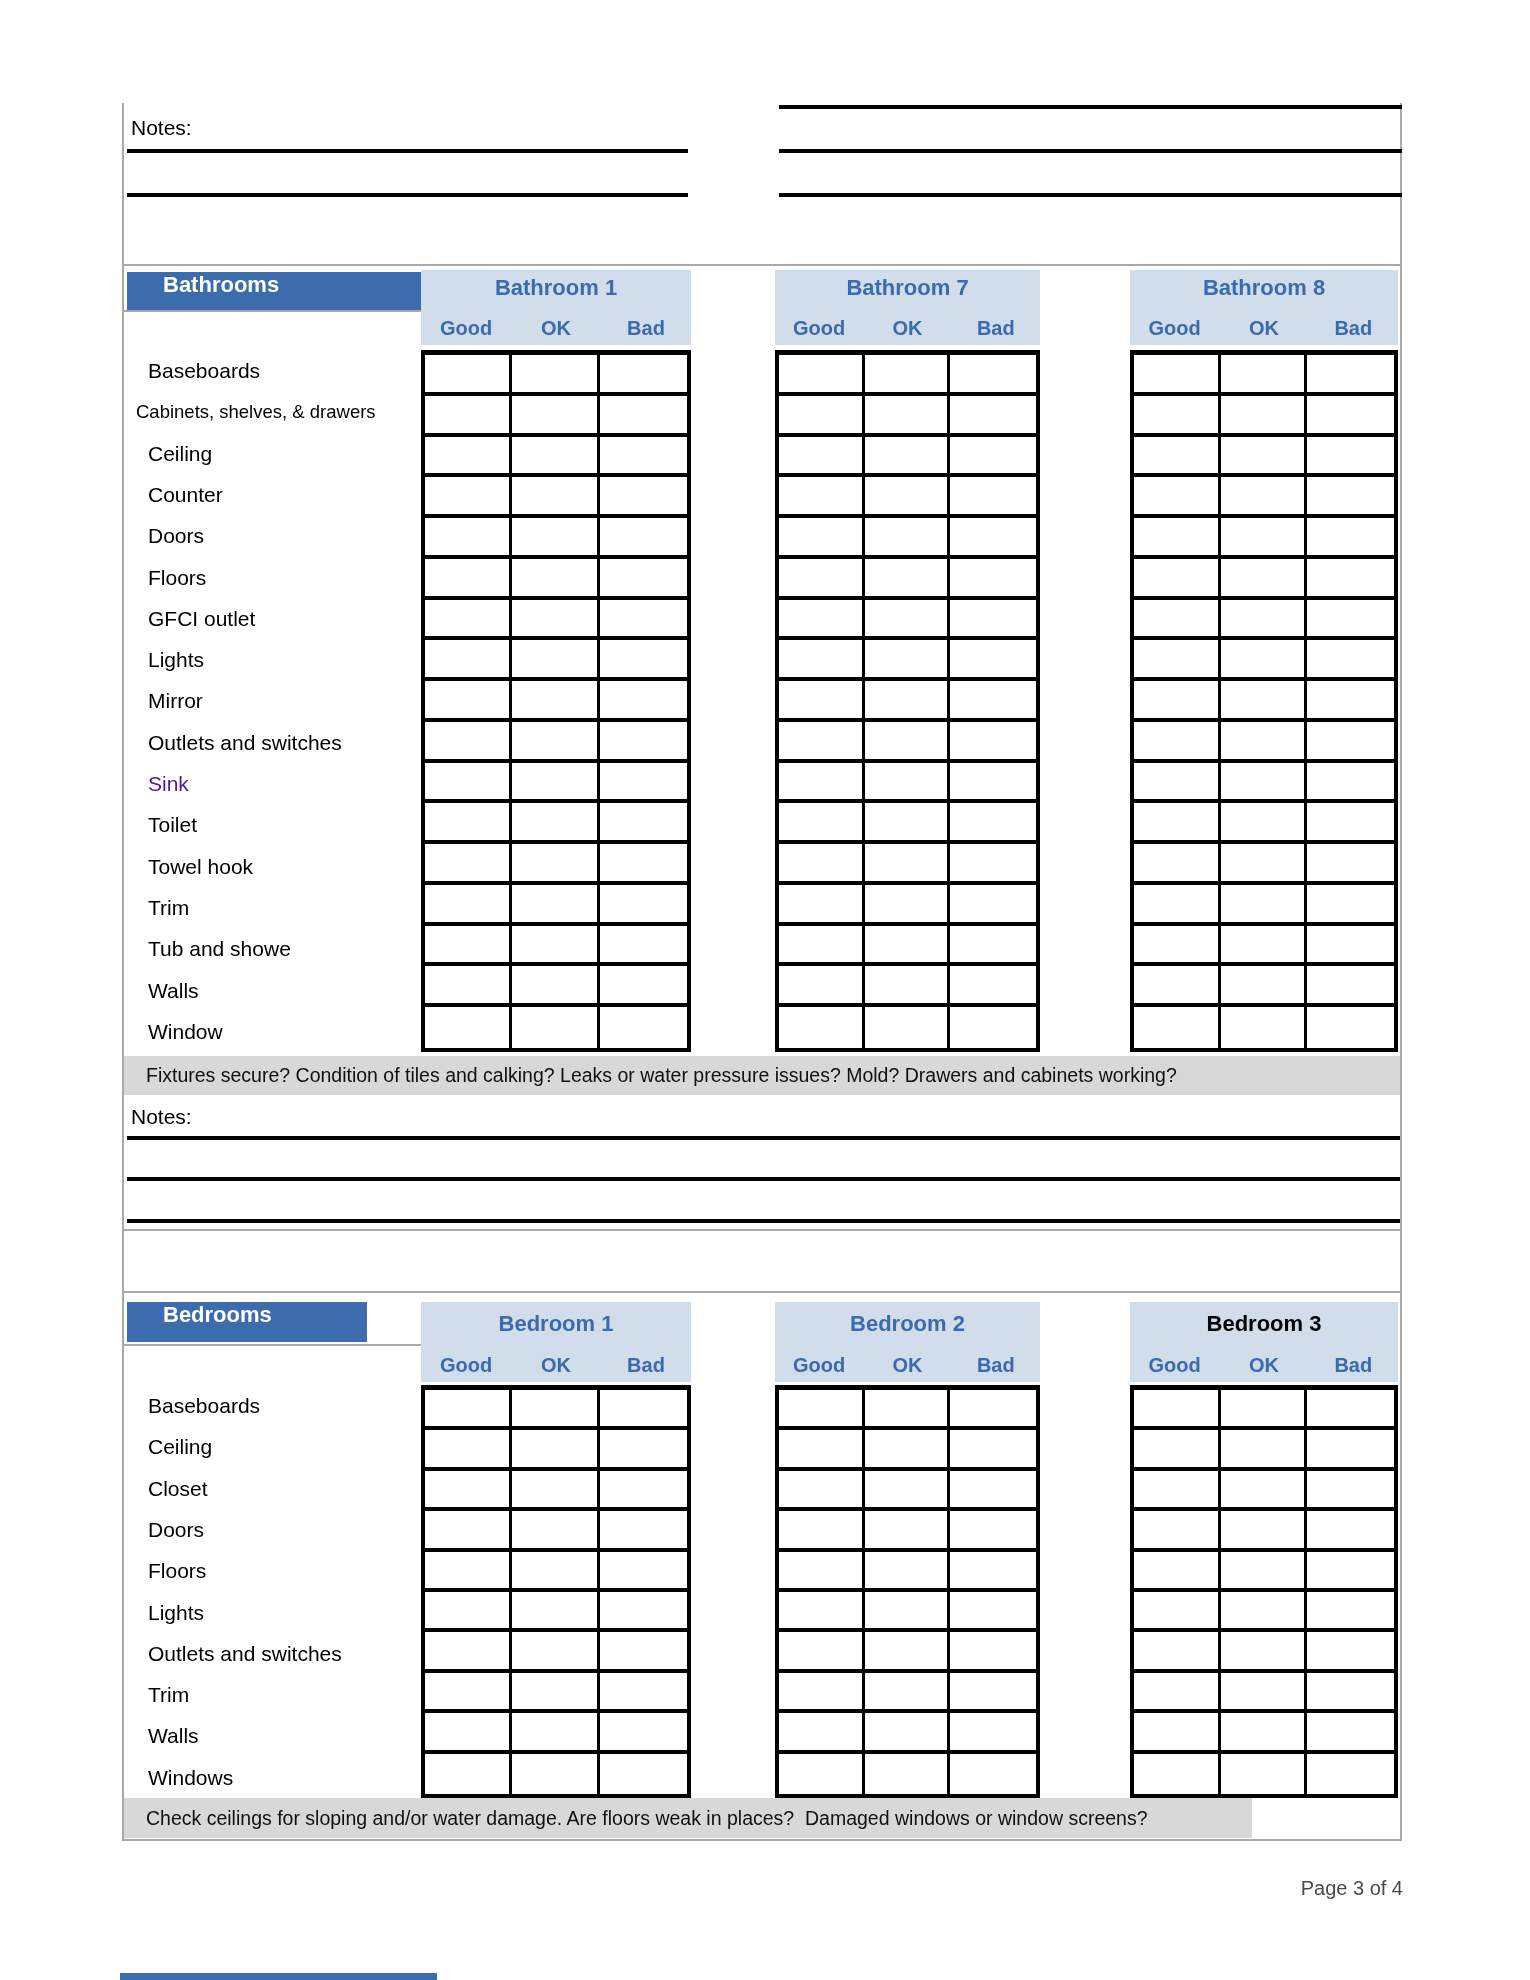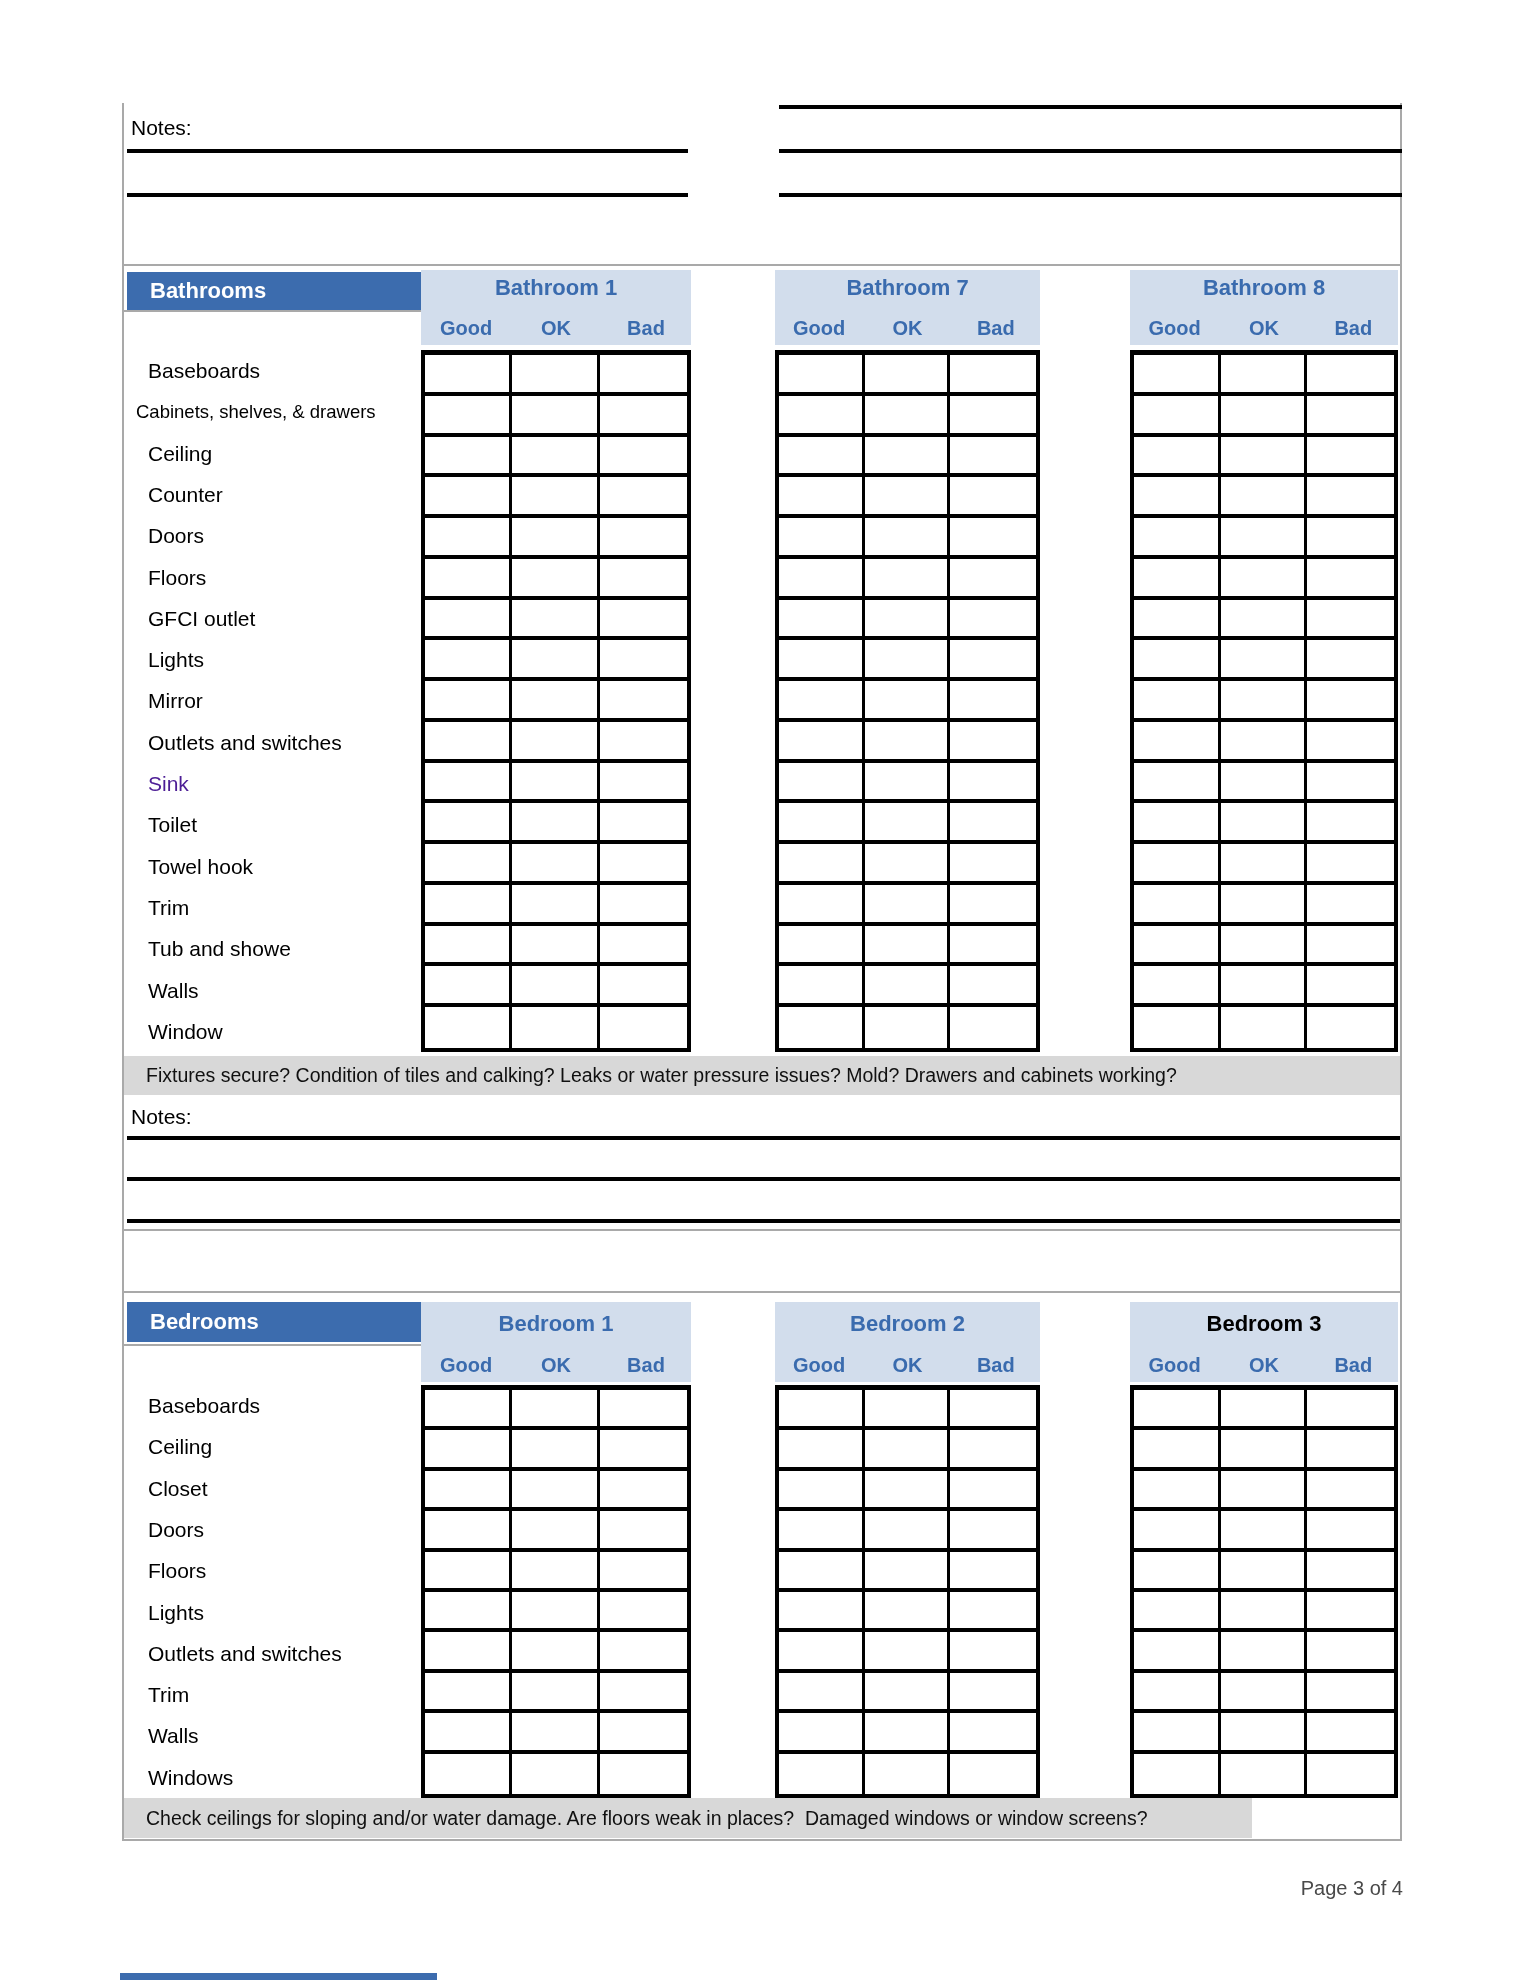--- a/index.html
+++ b/index.html
@@ -4,22 +4,22 @@
 <style>
   html,body{margin:0;padding:0;background:#fff;}
   .page{
     position:relative;width:1530px;height:1980px;background:#ffffff;
     font-family:"Liberation Sans",sans-serif;overflow:hidden;color:#000;
   }
   .abs{position:absolute;}
   .notes-label{position:absolute;font-size:21px;color:#000;}
   .section-bar{
     position:absolute;background:var(--bar,#3c6cae);color:#fff;
-    font-weight:bold;font-size:22px;display:flex;align-items:center;
-    padding-left:23px;box-sizing:border-box;
+    font-weight:bold;font-size:22px;display:flex;align-items:flex-start;
+    padding-left:36px;box-sizing:border-box;
   }
   .tip-bar{
     position:absolute;background:var(--tip,#d8d8d8);display:flex;align-items:center;
     padding-left:22px;box-sizing:border-box;font-size:19.5px;color:#101010;
   }
   .tip-bar span{white-space:pre;}
   .page-number{position:absolute;font-size:20px;color:#4a4a4a;text-align:right;}
 </style>
 </head>
 <body>
@@ -31,21 +31,21 @@
   <div class="section-bar" style="left:127px;top:272px;width:294px;height:38px;">
     <span>Bathrooms</span>
   </div>
 
   <div class="tip-bar" style="left:124px;top:1056px;width:1276px;height:39px;">
     <span>Fixtures secure? Condition of tiles and calking? Leaks or water pressure issues? Mold? Drawers and cabinets working?</span>
   </div>
 
   <div class="notes-label" style="left:131px;top:1105px;">Notes:</div>
 
-  <div class="section-bar" style="left:127px;top:1302px;width:294px;height:40px;">
+  <div class="section-bar" style="left:127px;top:1302px;width:240px;height:40px;">
     <span>Bedrooms</span>
   </div>
 
   <div class="tip-bar" style="left:124px;top:1798px;width:1128px;height:40px;">
     <span>Check ceilings for sloping and/or water damage. Are floors weak in places?  Damaged windows or window screens?</span>
   </div>
 
   <div class="page-number" style="left:1203px;top:1877px;width:200px;">Page 3 of 4</div>
 
   <div class="abs" style="left:120px;top:1973px;width:317px;height:7px;background:#3c6cae;"></div>

